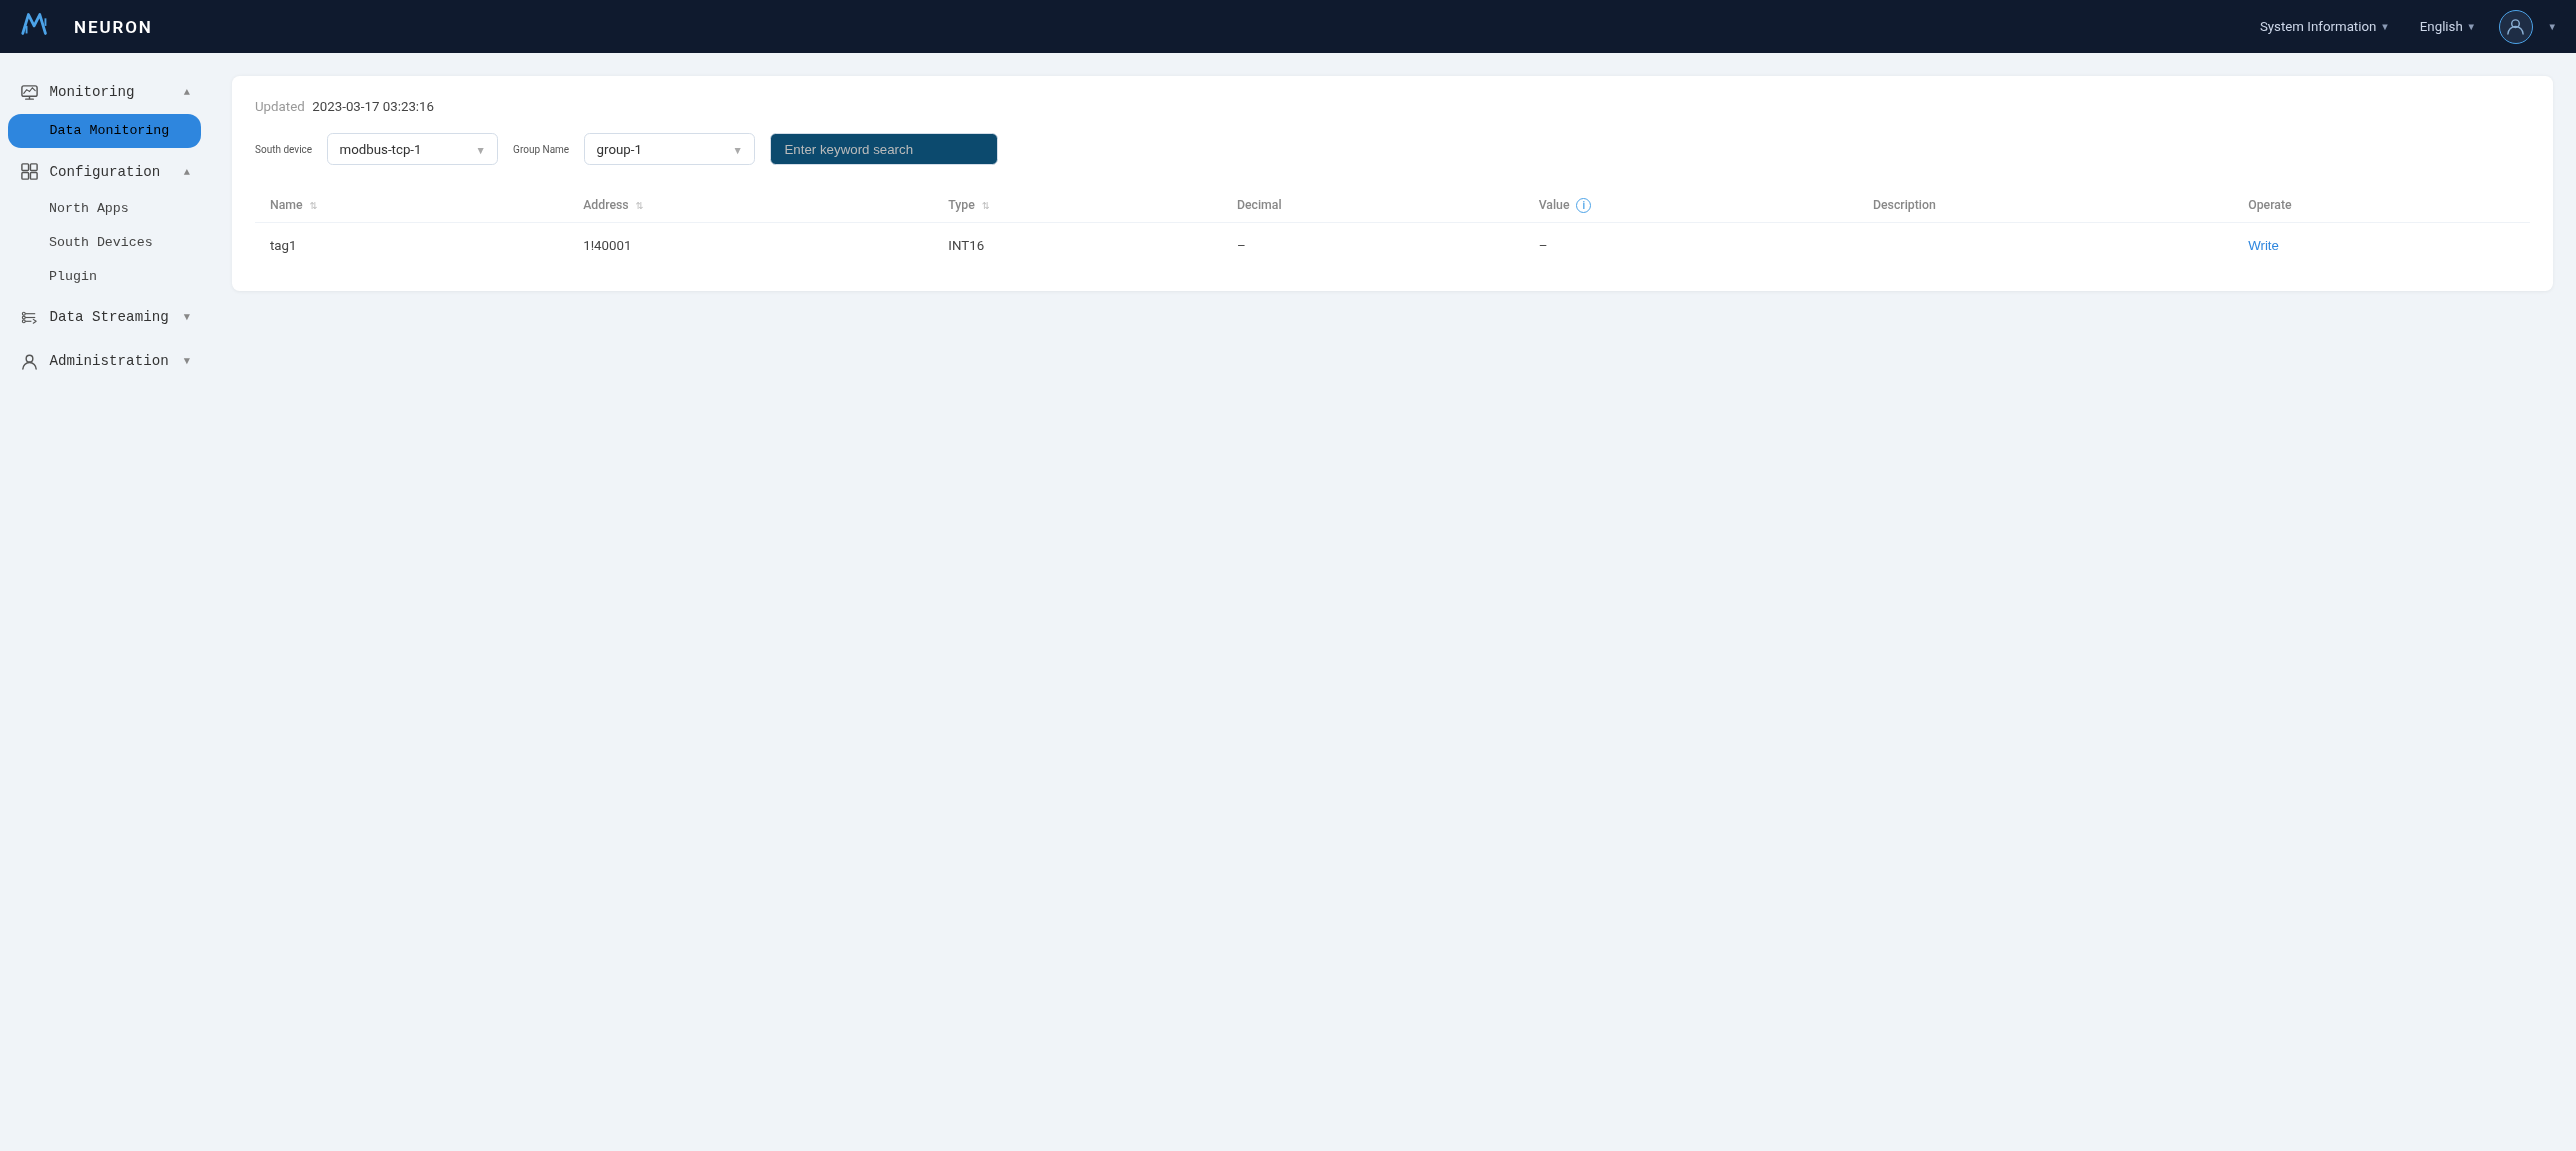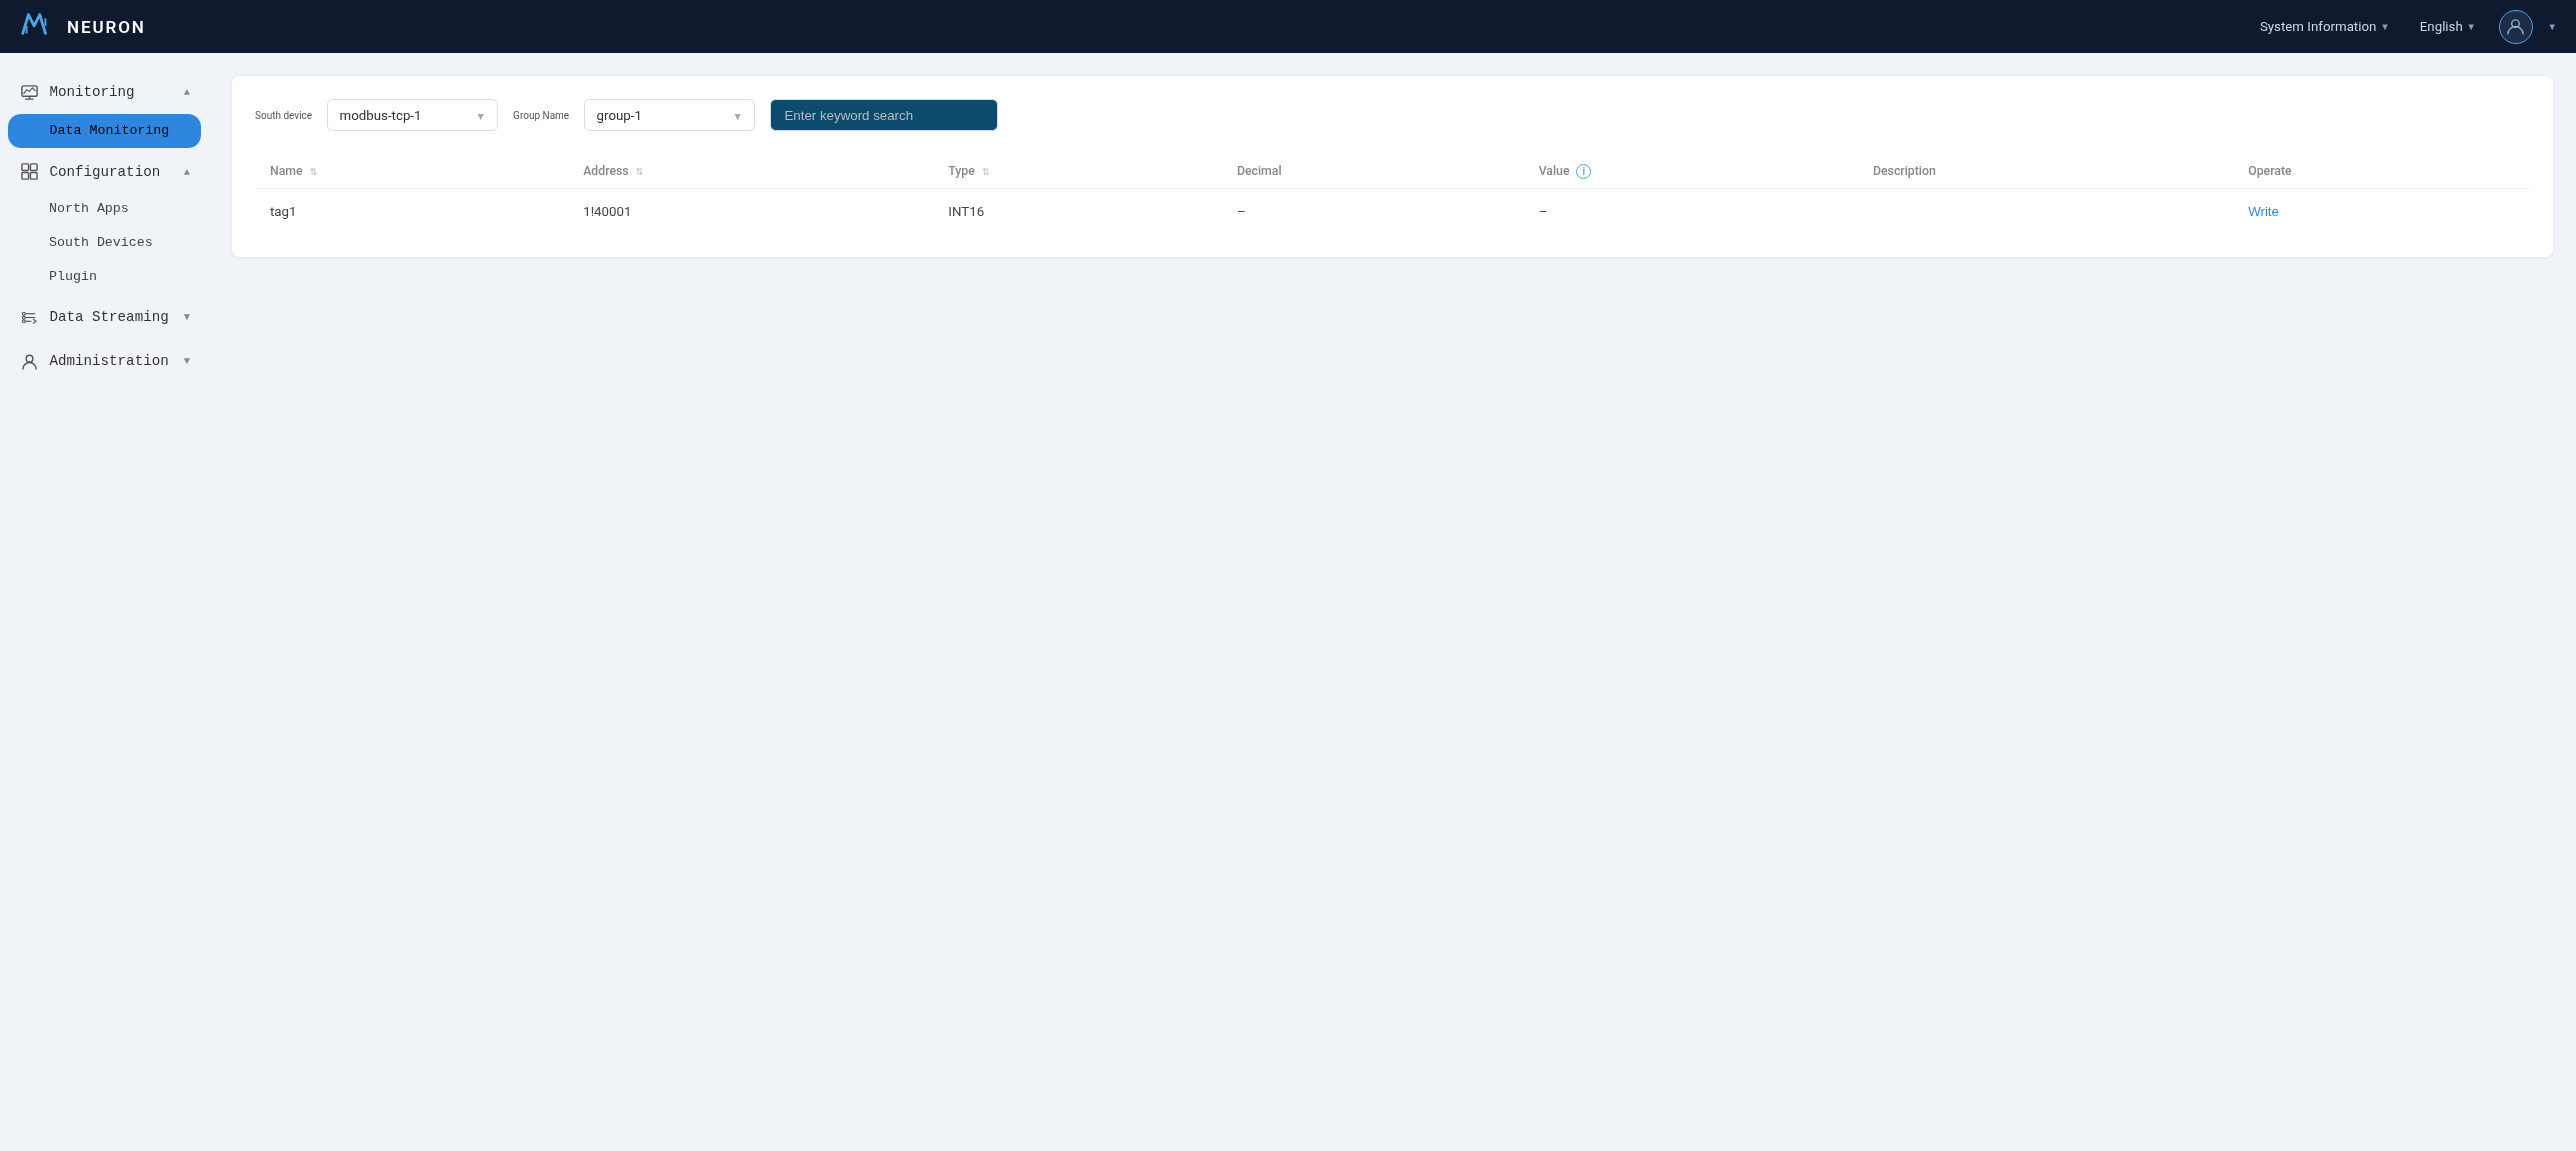--- a/index.html
+++ b/index.html
@@ -16,21 +16,21 @@
       background: #0f1a2e;
       height: 53px;
       display: flex;
       align-items: center;
       padding: 0 19px;
       flex-shrink: 0;
     }
     .topnav-logo {
       display: flex;
       align-items: center;
-      gap: 14px;
+      gap: 21px;
     }
     .topnav-logo-icon {
       color: #4ca3e8;
       font-size: 26.6px;
       font-weight: bold;
       letter-spacing: -1.9px;
     }
     .topnav-logo-text {
       color: white;
       font-size: 17px;
@@ -349,20 +349,24 @@
         <span>Administration</span>
         <span class="sidebar-chevron">▼</span>
       </div>
     </div>
 
   </aside>
 
   <main class="content">
     <div class="content-card">
 
+      <div class="updated-row">
+        <span class="updated-label">Updated</span>
+        <span class="updated-value">2023-03-17 03:23:16</span>
+      </div>
 
       <div class="filter-row">
         <span class="filter-label">South device</span>
         <div class="filter-select">
           <span class="filter-select-text">modbus-tcp-1</span>
           <span class="filter-select-arrow">▼</span>
         </div>
         <span class="filter-label">Group Name</span>
         <div class="filter-select">
           <span class="filter-select-text">group-1</span>

